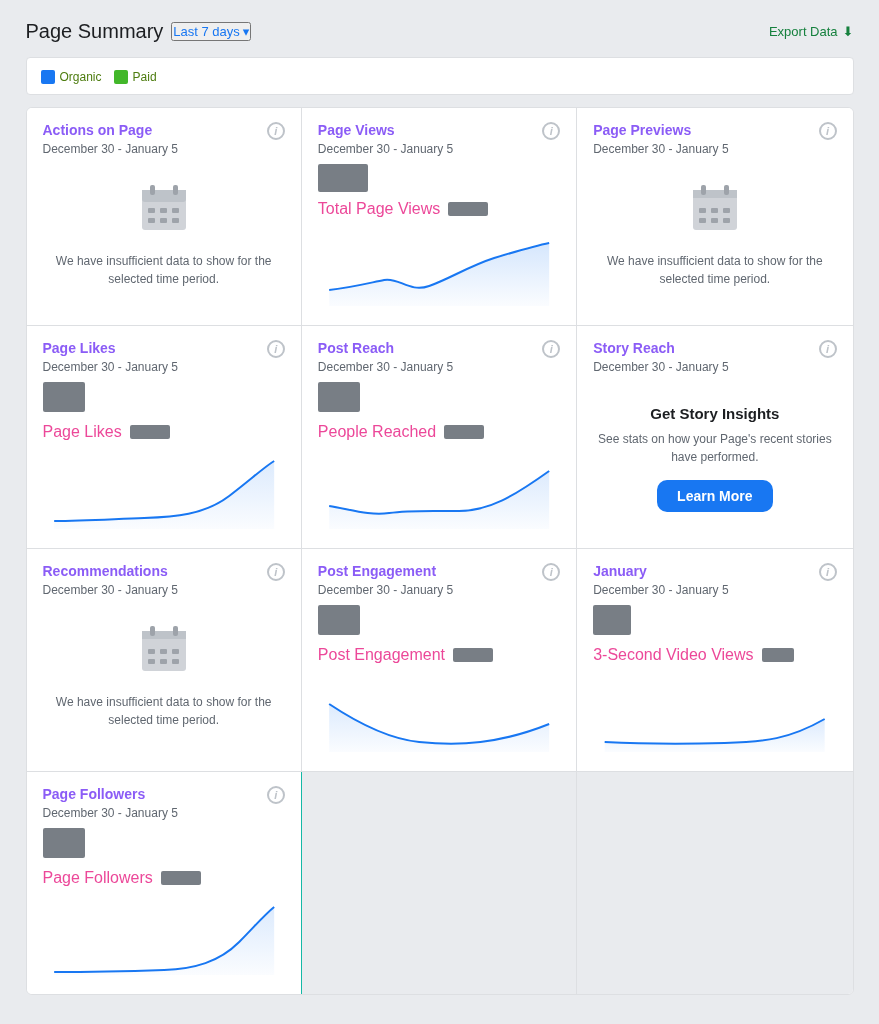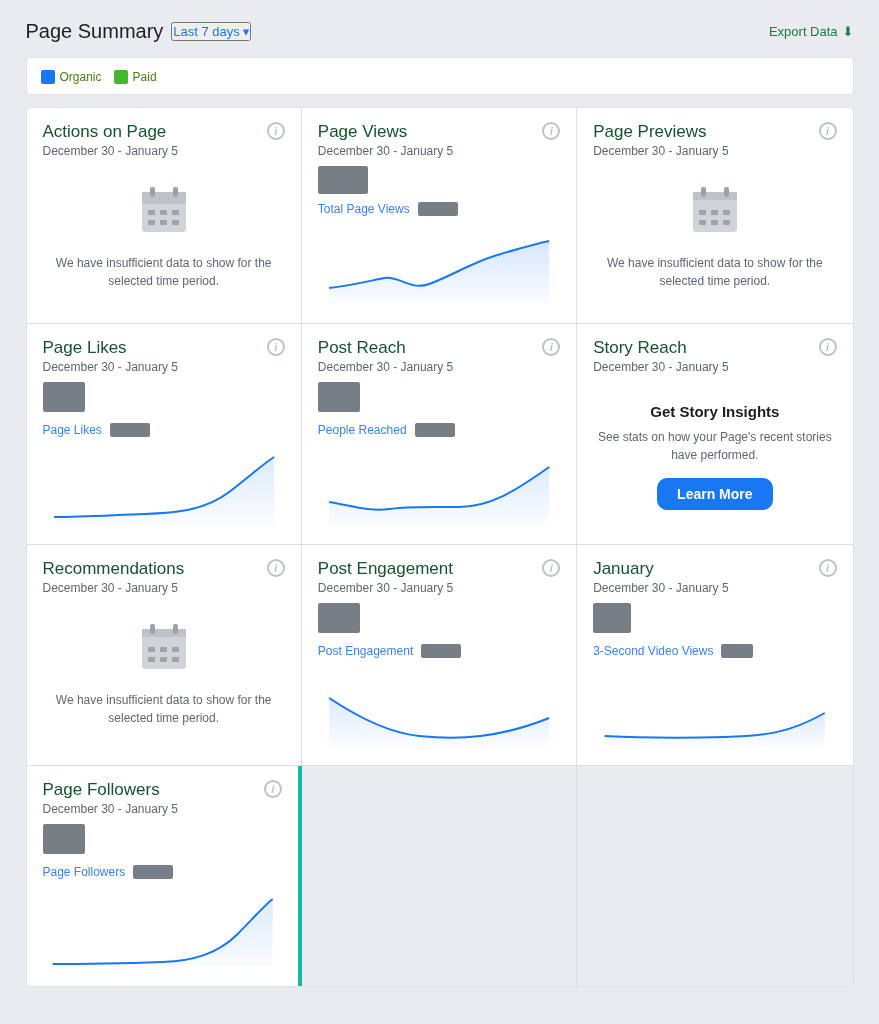--- a/index.html
+++ b/index.html
@@ -111,23 +111,23 @@
     .grid-cell:nth-child(3n) {
       border-right: none;
     }
     .cell-header {
       display: flex;
       justify-content: space-between;
       align-items: flex-start;
       margin-bottom: 2px;
     }
     .cell-title {
-      font-size: 17px;
-      font-weight: 400;
-      color: #14532d;
+      font-size: 14px;
+      font-weight: 700;
+      color: #8b5cf6;
     }
     .cell-date {
       font-size: 12px;
       color: #606770;
       margin-bottom: 8px;
     }
     .info-icon {
       color: #bec3c9;
       font-size: 15px;
       cursor: pointer;
@@ -166,22 +166,22 @@
       border-radius: 2px;
       opacity: 0.85;
     }
     .metric-row {
       display: flex;
       align-items: center;
       gap: 8px;
       margin-bottom: 10px;
     }
     .metric-label {
-      font-size: 12px;
-      color: #3b82f6;
+      font-size: 16px;
+      color: #ec4899;
       text-align: center;
     }
     .chart-area {
       flex: 1;
       position: relative;
       margin-top: auto;
     }
     .chart-svg {
       width: 100%;
       height: 80px;
@@ -217,21 +217,21 @@
       font-size: 14px;
       font-weight: 600;
       cursor: pointer;
     }
     
     .bottom-section {
       display: grid;
       grid-template-columns: 1fr 1fr 1fr;
     }
     .bottom-cell {
-      border-right: 4px solid #14b8a6;
+      border-right: 1px solid #14b8a6;
       padding: 14px 16px;
       background: #fff;
       min-height: 220px;
       display: flex;
       flex-direction: column;
     }
     .bottom-cell:last-child {
       border-right: none;
     }
     

